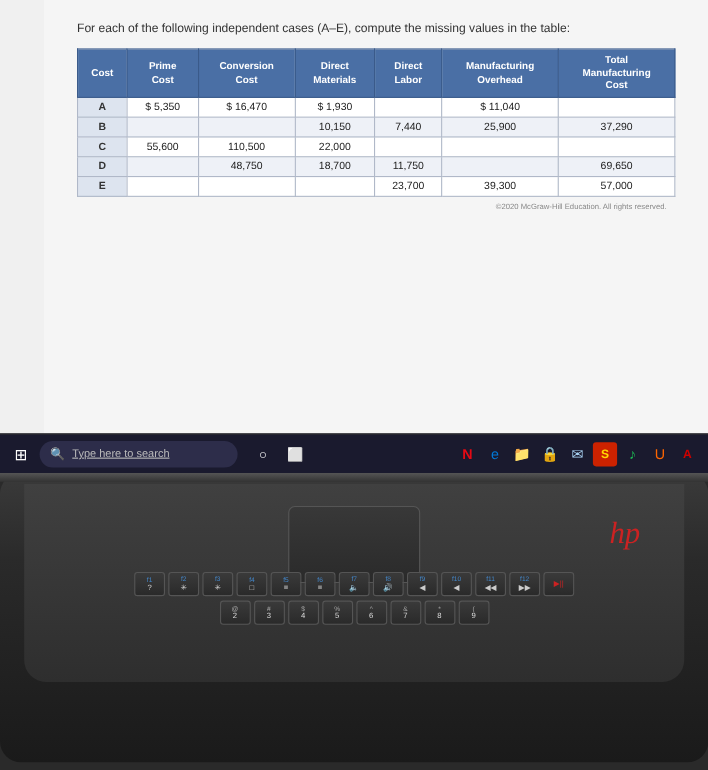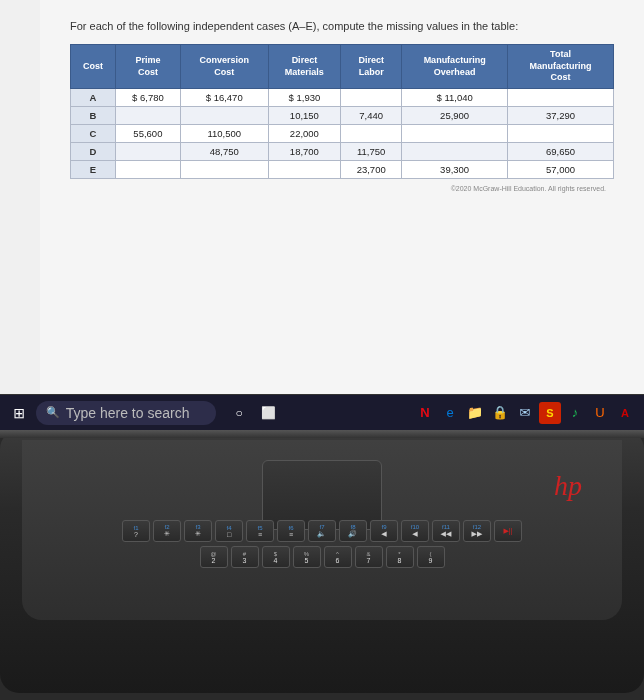--- a/index.html
+++ b/index.html
@@ -122,22 +122,23 @@
       gap: 6px;
       cursor: pointer;
     }
 
     .taskbar-search-icon {
       color: #aaa;
       font-size: 11px;
     }
 
     .taskbar-search-text {
-      font-size: 14px;
+      font-size: 10px;
       color: #bbb;
+      text-decoration: underline;
     }
 
     .taskbar-center {
       display: flex;
       align-items: center;
       gap: 4px;
       margin-left: 4px;
     }
 
     .taskbar-btn {
@@ -287,21 +288,21 @@
             <th>Conversion<br>Cost</th>
             <th>Direct<br>Materials</th>
             <th>Direct<br>Labor</th>
             <th>Manufacturing<br>Overhead</th>
             <th>Total<br>Manufacturing<br>Cost</th>
           </tr>
         </thead>
         <tbody id="table-body">
         <tr>
               <td>A</td>
-              <td>$ 6,780</td>
+              <td>$ 5,350</td>
               <td>$ 16,470</td>
               <td>$ 1,930</td>
               <td></td>
               <td>$ 11,040</td>
               <td></td>
             </tr>
             <tr>
               <td>B</td>
               <td></td>
               <td></td>

